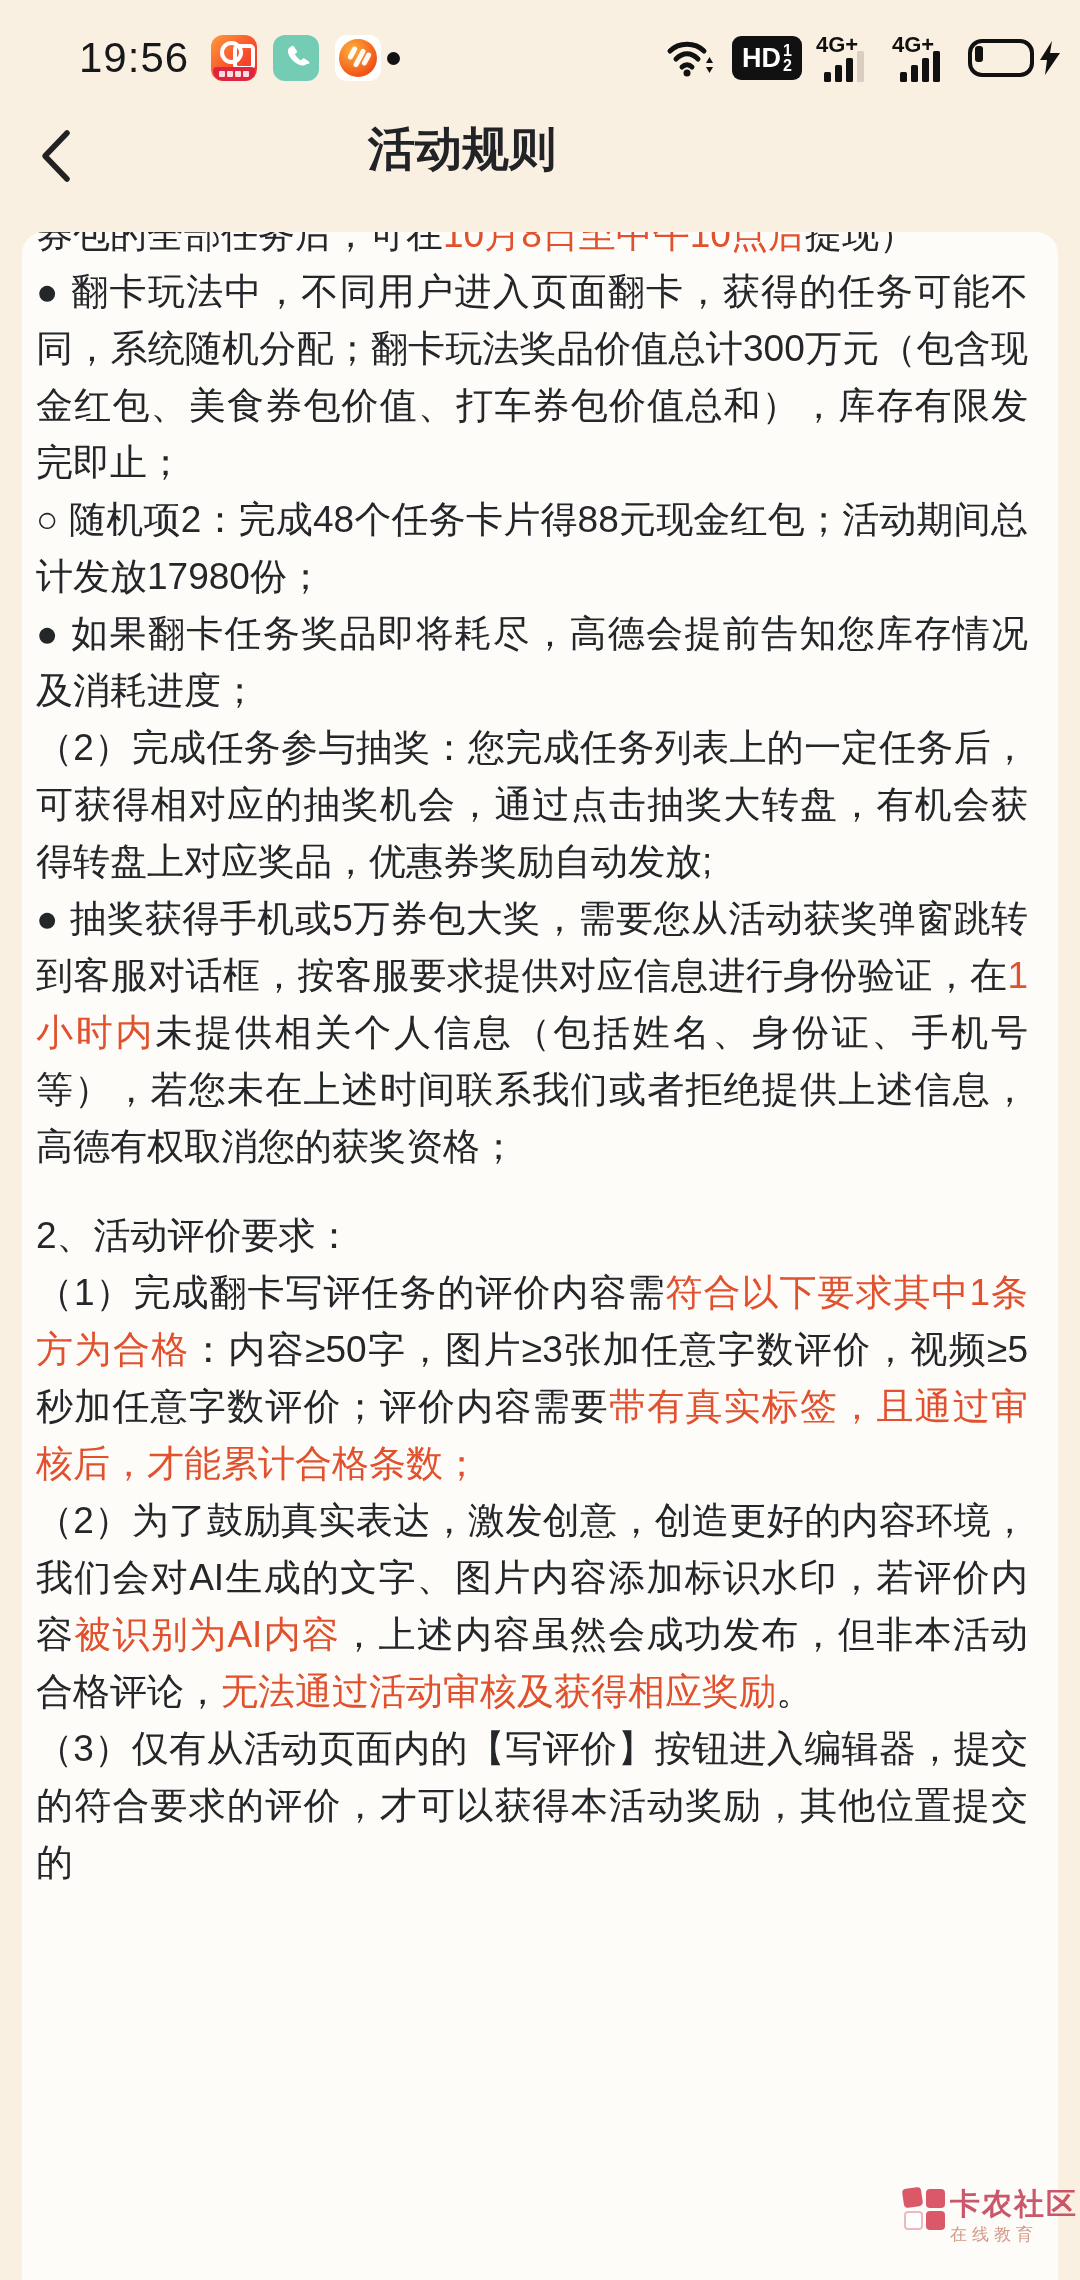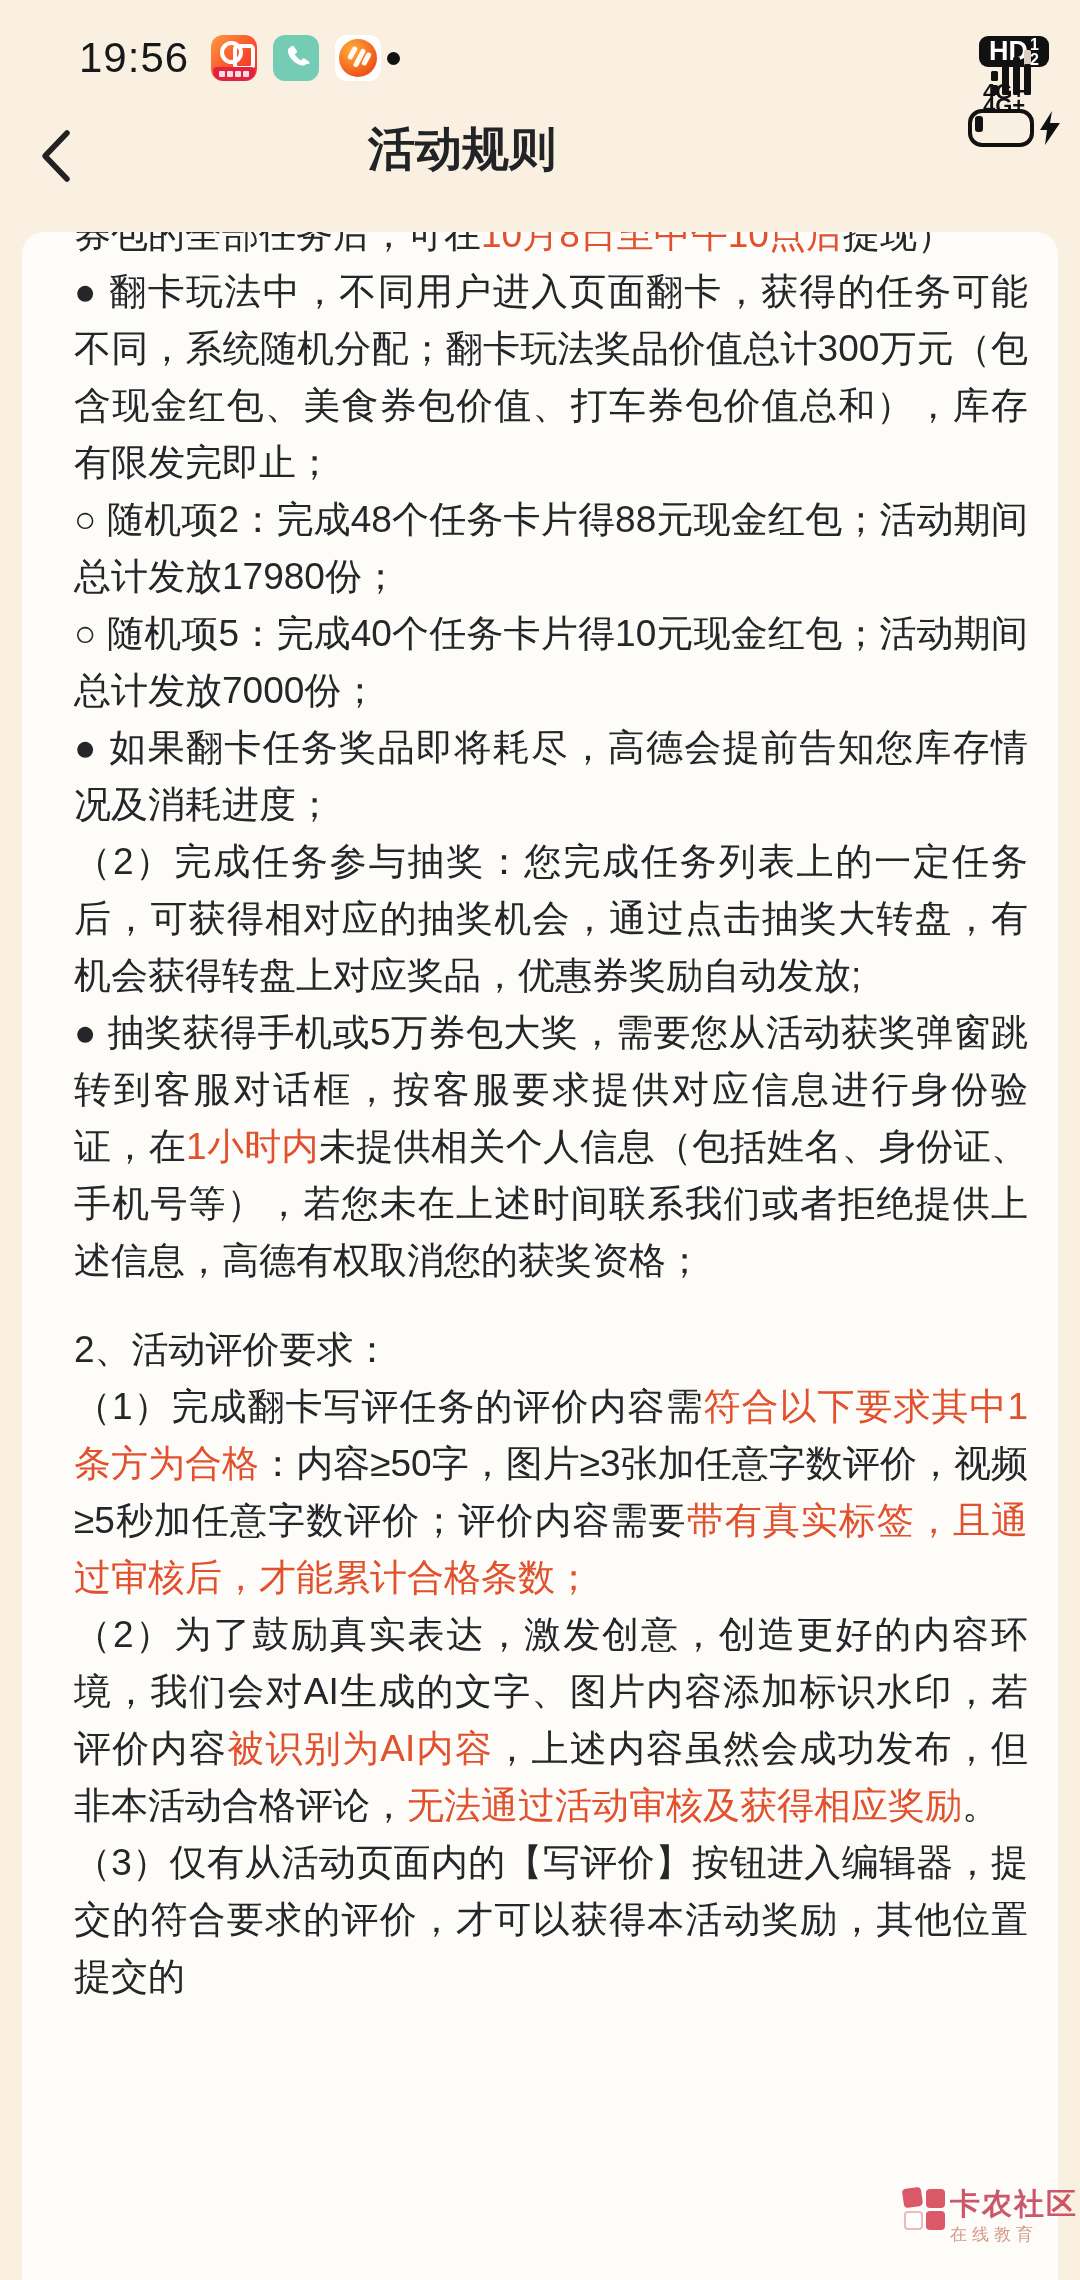--- a/index.html
+++ b/index.html
@@ -17,42 +17,42 @@
   .app-ks{background:linear-gradient(135deg,#ff9a3c 0%,#f84b2a 60%,#ef2f2f 100%);}
   .app-ks .cam-circle{position:absolute;left:9px;top:6px;width:15px;height:15px;border:4px solid #fff;border-radius:50%;}
   .app-ks .cam-body{position:absolute;left:22px;top:9px;width:14px;height:18px;border:4px solid #fff;border-radius:5px;}
   .app-ks .ribbon{position:absolute;left:2px;right:2px;bottom:0;height:14px;background:#e02440;border-radius:4px 4px 10px 10px;display:flex;align-items:center;justify-content:center;gap:2px;}
   .app-ks .ribbon i{display:block;width:6px;height:6px;background:#ffffff;opacity:.85;border-radius:1px;}
   .app-phone{background:#74ccb5;display:flex;align-items:center;justify-content:center;}
   .app-orange{background:#ffffff;display:flex;align-items:center;justify-content:center;}
   .app-orange .ball{width:38px;height:38px;border-radius:50%;background:radial-gradient(circle at 35% 30%,#ffb03a,#f04f17 75%);position:relative;overflow:hidden;}
   .app-orange .ball i{position:absolute;width:5px;background:#fff;border-radius:3px;transform:rotate(28deg);opacity:.95;}
   .sb-dot{width:13px;height:13px;border-radius:50%;background:#121212;margin-left:6px;}
-  .sb-right{position:absolute;right:20px;top:0;height:72px;display:flex;align-items:center;gap:14px;flex-direction:column;}
+  .sb-right{position:absolute;right:20px;top:0;height:72px;display:flex;align-items:center;gap:14px;}
   .hd-badge{background:#111;border-radius:9px;height:44px;min-width:58px;display:flex;align-items:center;justify-content:center;padding:0 6px;}
   .hd-badge .hd{color:#fff;font-size:27px;font-weight:700;letter-spacing:0;}
   .hd-badge .nums{display:flex;flex-direction:column;margin-left:2px;}
   .hd-badge .nums span{color:#fff;font-size:16px;font-weight:700;line-height:15px;}
   .signal{position:relative;width:62px;height:48px;}
   .signal .gtxt{position:absolute;left:0;top:-2px;font-size:22px;font-weight:700;color:#111;}
   .signal .bars{position:absolute;left:8px;bottom:0;display:flex;align-items:flex-end;gap:4px;}
   .signal .bars i{display:block;width:7px;background:#111;border-radius:1.5px;}
   .signal .bars i.light{background:#d9cec0;}
   .battery-wrap{display:flex;align-items:center;gap:6px;}
   .battery{width:58px;height:30px;border:4px solid #111;border-radius:14px;position:relative;}
   .battery .fill{position:absolute;left:3px;top:3px;width:8px;height:16px;background:#111;border-radius:3px;}
   
   .navbar{position:absolute;top:110px;left:0;width:924px;height:92px;}
   .back-btn{position:absolute;left:28px;top:14px;width:56px;height:64px;display:flex;align-items:center;justify-content:center;}
   .nav-title{position:absolute;left:0;right:0;top:8px;text-align:center;font-size:47px;font-weight:700;color:#222326;}
   
   .card{
     position:absolute;top:232px;left:22px;width:1036px;bottom:0;
     background:#fdfcf9;border-radius:22px 22px 0 0;overflow:hidden;
-    box-sizing:border-box;padding:0 30px 0 52px;
+    box-sizing:border-box;padding:0 30px 0 14px;
   }
   .para{font-size:37px;line-height:57px;text-align:justify;color:#25262a;word-break:break-all;}
   .para.clip{margin-top:-26px;white-space:nowrap;overflow:hidden;}
   .para.gap{margin-top:32px;}
   .red{color:#e1512e;}
   .rules-layer{position:relative;z-index:1;}
   .watermark{position:absolute;left:903px;top:2188px;z-index:2;display:flex;opacity:.85;pointer-events:none;}
   .wm-logo{position:relative;width:42px;height:42px;flex:0 0 auto;}
   .wm-logo i{position:absolute;width:19px;height:19px;border-radius:4px;background:#d63c50;}
   .wm-logo i.p1{left:0;top:0;transform:rotate(-8deg);}
@@ -152,21 +152,20 @@
   </div>
   <div class="nav-title">活动规则</div>
 </div>
 
 <div class="card">
 
   <div class="rules-layer" id="rules-container">
       <div class="para clip"><span>券包的全部任务后，可在</span><span class="red">10月8日至中午10点后</span><span>提现）</span></div>
       <div class="para"><span>● 翻卡玩法中，不同用户进入页面翻卡，获得的任务可能不同，系统随机分配；翻卡玩法奖品价值总计300万元（包含现金红包、美食券包价值、打车券包价值总和），库存有限发完即止；</span></div>
       <div class="para"><span>○ 随机项2：完成48个任务卡片得88元现金红包；活动期间总计发放17980份；</span></div>
-      <div class="para"><span>○ 随机项5：完成40个任务卡片得10元现金红包；活动期间总计发放7000份；</span></div>
       <div class="para"><span>● 如果翻卡任务奖品即将耗尽，高德会提前告知您库存情况及消耗进度；</span></div>
       <div class="para"><span>（2）完成任务参与抽奖：您完成任务列表上的一定任务后，可获得相对应的抽奖机会，通过点击抽奖大转盘，有机会获得转盘上对应奖品，优惠券奖励自动发放;</span></div>
       <div class="para"><span>● 抽奖获得手机或5万券包大奖，需要您从活动获奖弹窗跳转到客服对话框，按客服要求提供对应信息进行身份验证，在</span><span class="red">1小时内</span><span>未提供相关个人信息（包括姓名、身份证、手机号等），若您未在上述时间联系我们或者拒绝提供上述信息，高德有权取消您的获奖资格；</span></div>
       <div class="para gap"><span>2、活动评价要求：</span></div>
       <div class="para"><span>（1）完成翻卡写评任务的评价内容需</span><span class="red">符合以下要求其中1条方为合格</span><span>：内容≥50字，图片≥3张加任意字数评价，视频≥5秒加任意字数评价；评价内容需要</span><span class="red">带有真实标签，且通过审核后，才能累计合格条数；</span></div>
       <div class="para"><span>（2）为了鼓励真实表达，激发创意，创造更好的内容环境，我们会对AI生成的文字、图片内容添加标识水印，若评价内容</span><span class="red">被识别为AI内容</span><span>，上述内容虽然会成功发布，但非本活动合格评论，</span><span class="red">无法通过活动审核及获得相应奖励</span><span>。</span></div>
       <div class="para"><span>（3）仅有从活动页面内的【写评价】按钮进入编辑器，提交的符合要求的评价，才可以获得本活动奖励，其他位置提交的</span></div>
     </div>
 </div>
 

